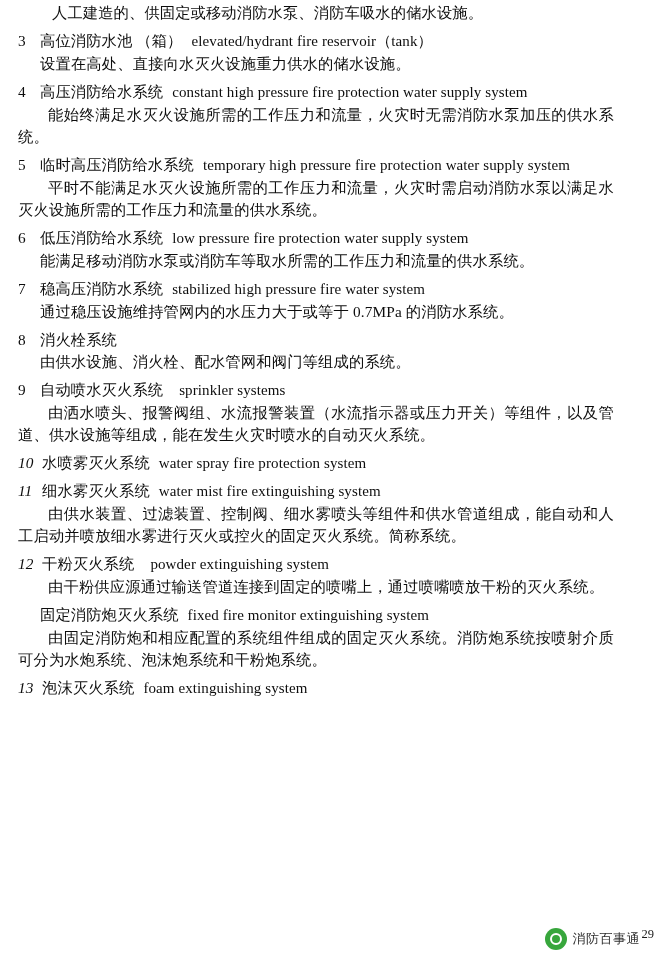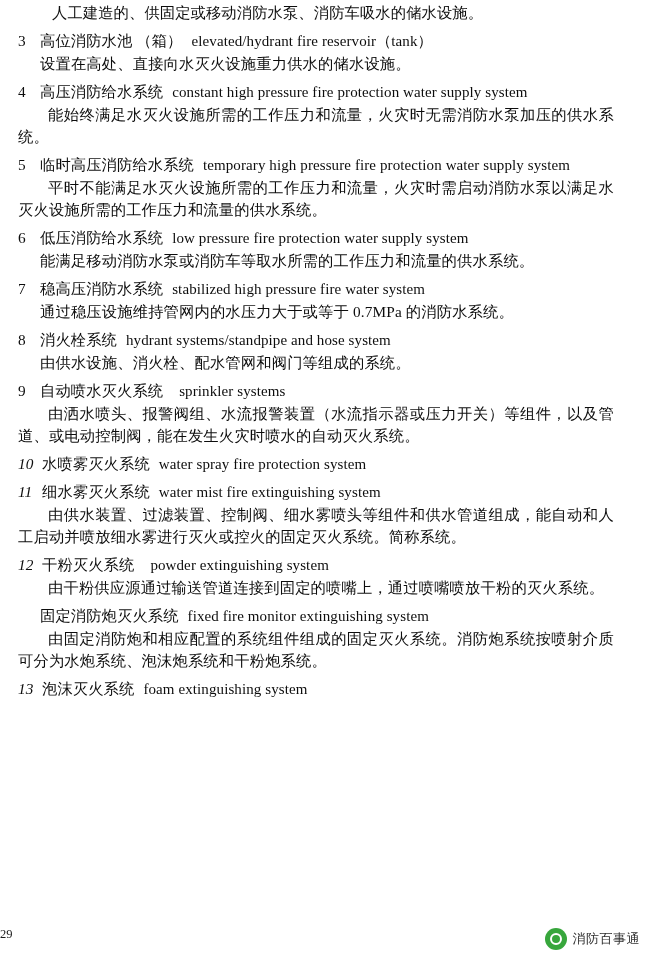--- a/index.html
+++ b/index.html
@@ -80,21 +80,21 @@
     margin-left: 22px;
   }
   .noterm {
     margin-left: 22px;
   }
   .page-num {
     position: absolute;
     bottom: 14px;
     left: 0;
     width: 654px;
-    text-align: left;
+    text-align: right;
     font-size: 12.5px;
     font-family: "Liberation Serif", serif;
     color: #1a1a1a;
   }
   .stamp {
     position: absolute;
     right: 14px;
     bottom: 6px;
     display: flex;
     align-items: center;
@@ -175,32 +175,31 @@
       <span class="term-cn">稳高压消防水系统</span>
       <span class="term-en">stabilized high pressure fire water system</span>
     </div>
     <p class="body-text noindent">通过稳压设施维持管网内的水压力大于或等于 0.7MPa 的消防水系统。</p>
   </div>
 
   <div class="entry">
     <div class="term-row">
       <span class="num">8</span>
       <span class="term-cn">消火栓系统</span>
-      <span class="term-en">hydrant systems/standpipe and hose system</span>
     </div>
     <p class="body-text noindent">由供水设施、消火栓、配水管网和阀门等组成的系统。</p>
   </div>
 
   <div class="entry">
     <div class="term-row">
       <span class="num">9</span>
       <span class="term-cn">自动喷水灭火系统</span>
       <span class="term-en gap-lg">sprinkler systems</span>
     </div>
-    <p class="body-text indent">由洒水喷头、报警阀组、水流报警装置（水流指示器或压力开关）等组件，以及管道、或电动控制阀，能在发生火灾时喷水的自动灭火系统。</p>
+    <p class="body-text indent">由洒水喷头、报警阀组、水流报警装置（水流指示器或压力开关）等组件，以及管道、供水设施等组成，能在发生火灾时喷水的自动灭火系统。</p>
   </div>
 
   <div class="entry">
     <div class="term-row">
       <span class="num wide">10</span>
       <span class="term-cn">水喷雾灭火系统</span>
       <span class="term-en">water spray fire protection system</span>
     </div>
   </div>
 

